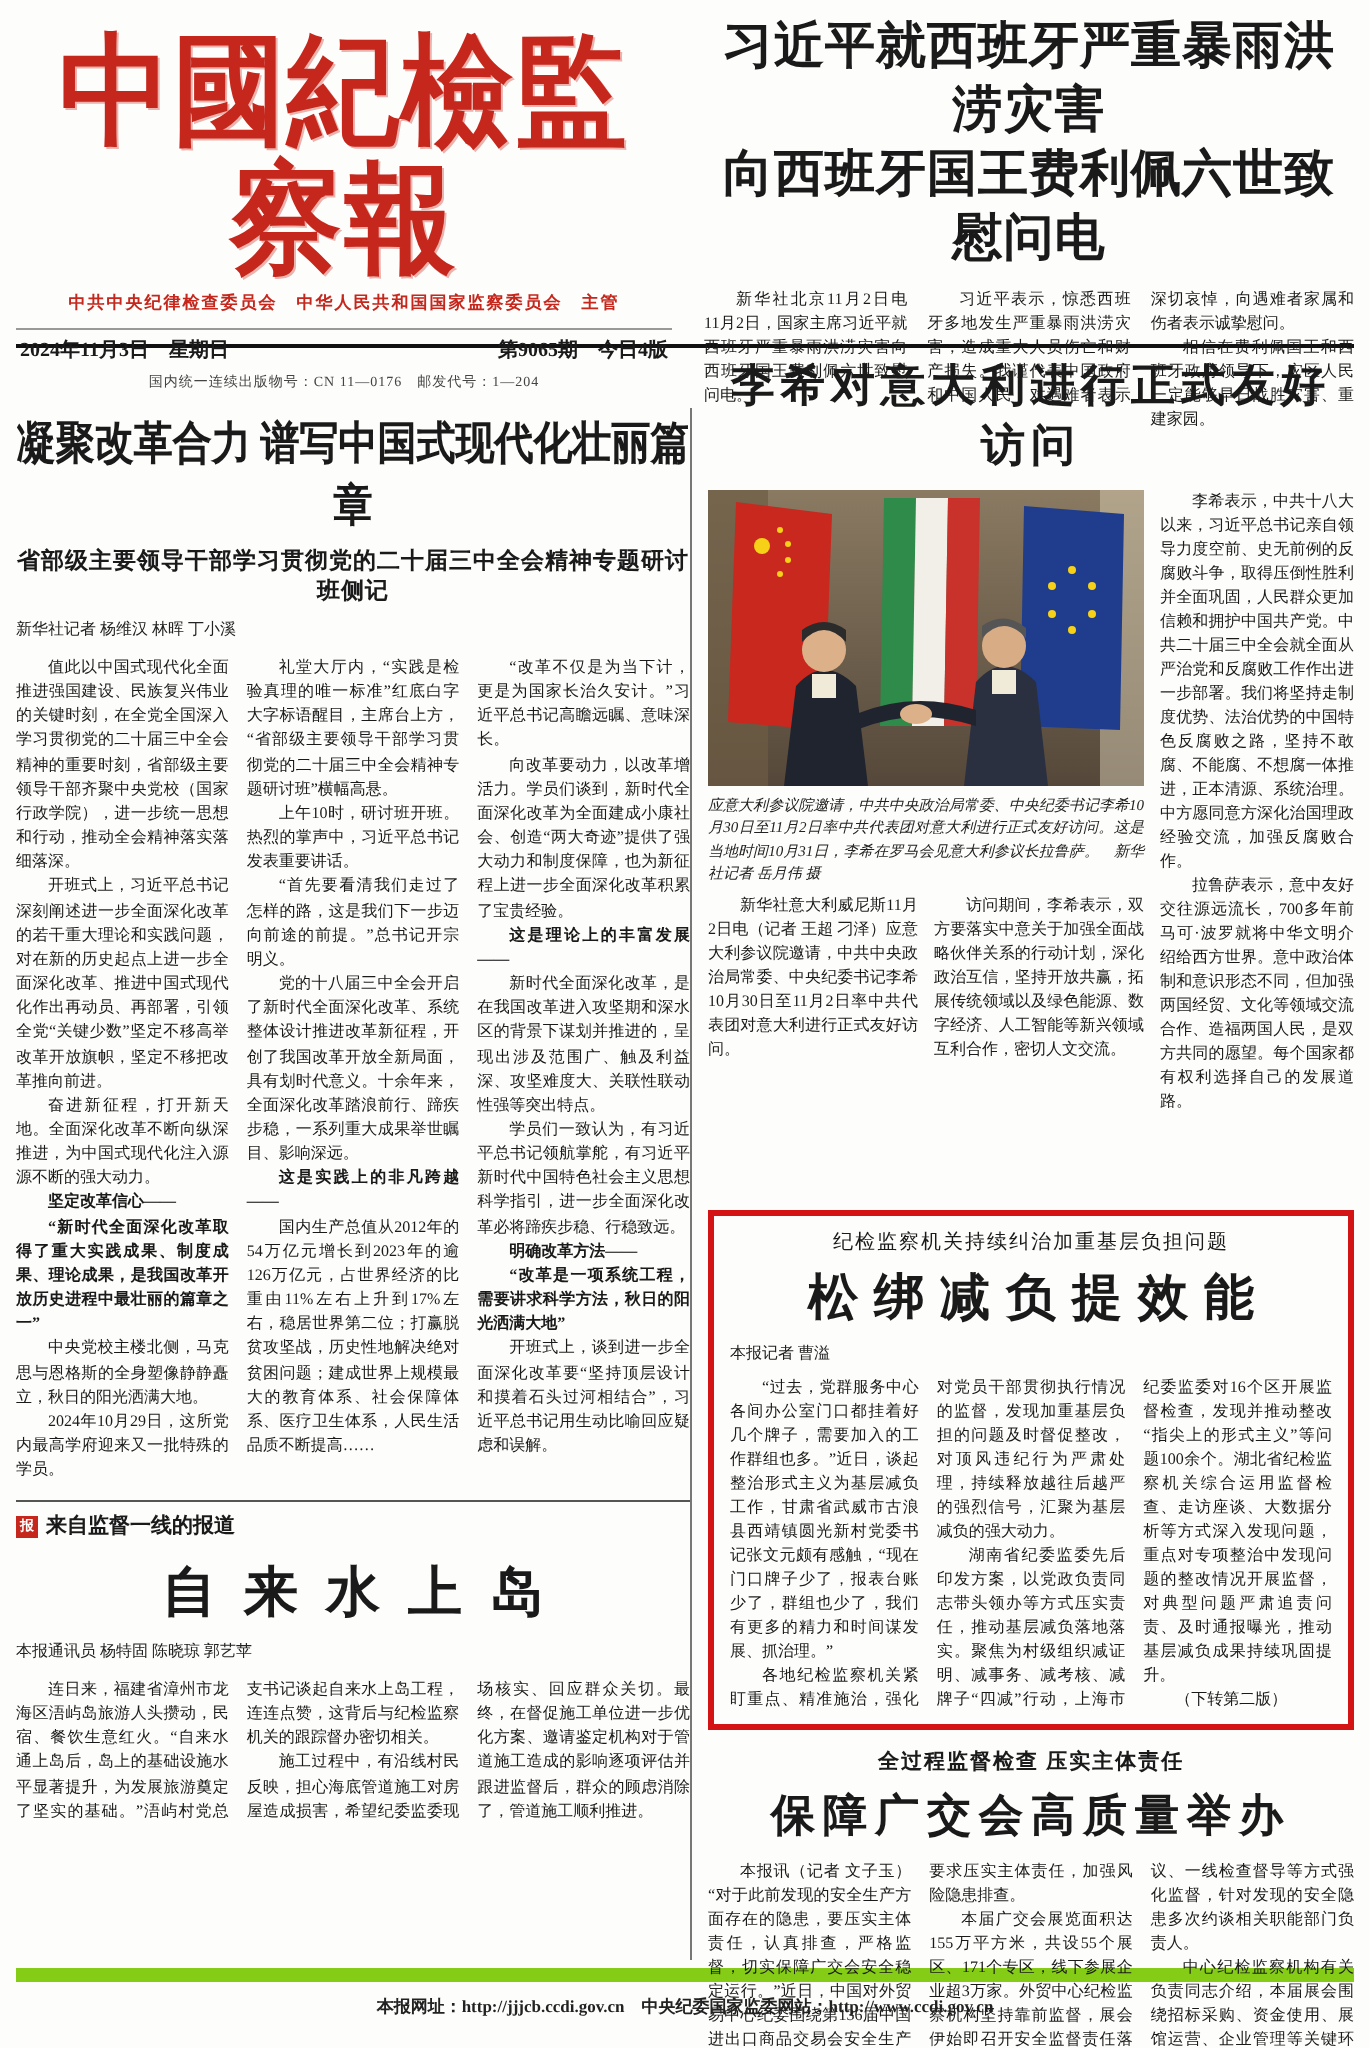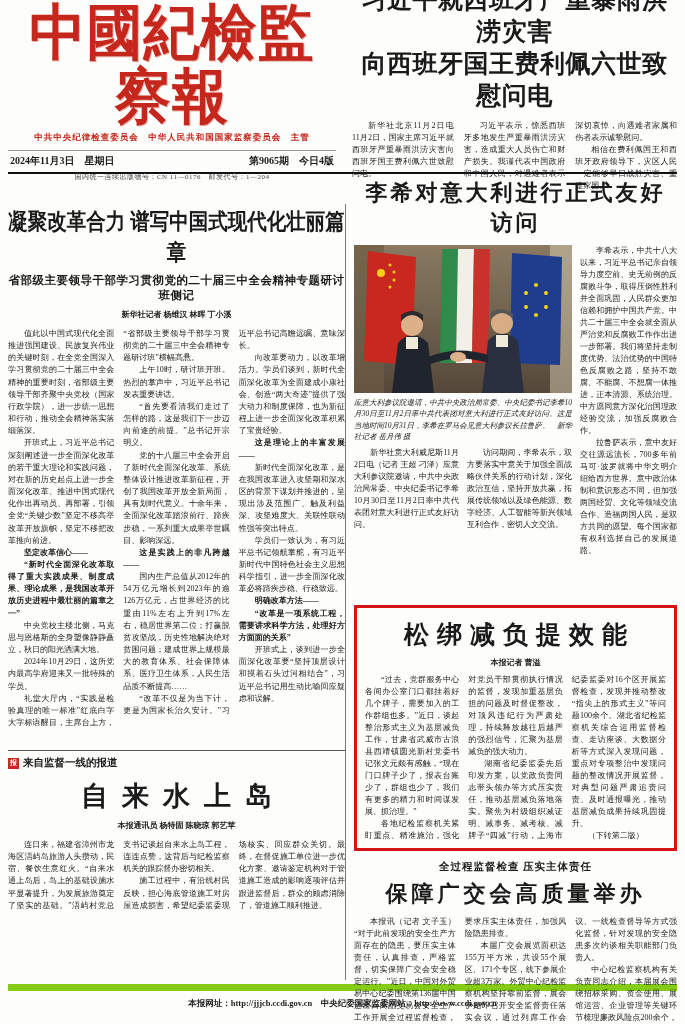--- a/index.html
+++ b/index.html
@@ -3,21 +3,21 @@
 <meta charset="utf-8">
 <style>
   * { box-sizing: border-box; margin: 0; padding: 0; }
   html,body { background:#e8e8e4; }
   body { font-family:"Liberation Serif","DejaVu Serif",serif; color:#1a1a1a; }
   .paper {
     position:relative; width:685px; height:1024px; margin:0 auto;
     background:#fdfdfb; padding:6px 8px 0 8px; overflow:hidden;
   }
   
-  .header { display:flex; height:162px;align-items:center; }
+  .header { display:flex; height:162px; }
   .masthead { width:338px; padding-right:10px; display:flex; flex-direction:column; }
   .mast-title {
     font-weight:bold; font-size:56px; line-height:1.05; letter-spacing:1px;
     color:#c5271d; text-align:center; font-family:"Liberation Serif",serif;
     transform:scaleY(1.08); margin-top:14px;
     text-shadow:1px 1px 0 rgba(197,39,29,.35);
   }
   .mast-supervisor { color:#c5271d; font-size:8.5px; text-align:center; letter-spacing:1px; margin-top:8px; font-weight:bold; }
   .mast-daterow { display:flex; justify-content:space-between; border-top:1px solid #999; margin-top:6px; padding:3px 2px 0 2px; font-size:10px; font-weight:bold; }
   .mast-pub { text-align:center; font-size:7px; color:#444; margin-top:4px; letter-spacing:.5px; }
@@ -25,21 +25,21 @@
   .topstory-h { font-weight:bold; font-size:25px; line-height:1.28; text-align:center; letter-spacing:.5px; }
   .topstory-cols { margin-top:8px; column-count:3; column-gap:10px; height:72px; overflow:hidden; font-size:8px; line-height:1.5; text-align:justify; }
   .hrule { border-top:2px solid #111; margin:4px 0 0 0; }
   
   .main { display:flex; height:806px; }
   .col-left { width:338px; border-right:1px solid #777; padding-right:0; display:flex; flex-direction:column;margin-top:30px; }
   .col-right { flex:1; padding-left:8px; display:flex; flex-direction:column; }
   
   .reform-h { font-weight:bold; font-size:19.5px; text-align:center; letter-spacing:0; margin-top:6px; transform:scaleY(1.15); }
   .reform-sub { font-weight:bold; font-size:11.5px; text-align:center; margin-top:9px; letter-spacing:.5px; }
-  .byline { text-align:center; font-size:8px; color:#222; margin-top:6px;font-weight:bold; }
+  .byline { text-align:left; font-size:8px; color:#222; margin-top:6px; }
   .reform-cols { margin-top:8px; column-count:3; column-gap:9px; height:414px; overflow:hidden; font-size:8px; line-height:1.52; text-align:justify; }
   .para { text-indent:2em; margin:0; }
   .para.pb { font-weight:bold; }
   
   .water { border-top:1px solid #555; margin-top:8px; padding-top:5px; }
   .kicker-left { display:flex; align-items:center; gap:4px; font-weight:bold; font-size:10.5px; }
   .flagicon { display:inline-flex; align-items:center; justify-content:center; width:11px; height:11px; background:#c5271d; color:#fff; font-size:7px; line-height:1; }
   .water-h { font-weight:bold; font-size:27px; text-align:center; letter-spacing:14px; margin-top:8px; text-indent:14px; }
   .water-cols { margin-top:8px; column-count:3; column-gap:9px; height:206px; overflow:hidden; font-size:8px; line-height:1.52; text-align:justify; }
   
@@ -96,37 +96,38 @@
   <div class="main">
 
     <div class="col-left">
       <div>
         <div class="reform-h">凝聚改革合力 谱写中国式现代化壮丽篇章</div>
         <div class="reform-sub">省部级主要领导干部学习贯彻党的二十届三中全会精神专题研讨班侧记</div>
         <div class="byline">新华社记者 杨维汉 林晖 丁小溪</div>
         <div class="reform-cols">
             <p class="para">值此以中国式现代化全面推进强国建设、民族复兴伟业的关键时刻，在全党全国深入学习贯彻党的二十届三中全会精神的重要时刻，省部级主要领导干部齐聚中央党校（国家行政学院），进一步统一思想和行动，推动全会精神落实落细落深。</p>
             <p class="para">开班式上，习近平总书记深刻阐述进一步全面深化改革的若干重大理论和实践问题，对在新的历史起点上进一步全面深化改革、推进中国式现代化作出再动员、再部署，引领全党“关键少数”坚定不移高举改革开放旗帜，坚定不移把改革推向前进。</p>
+            <p class="para">奋进新征程，打开新天地。全面深化改革不断向纵深推进，为中国式现代化注入源源不断的强大动力。</p>
             <p class="para pb">坚定改革信心——</p>
             <p class="para pb">“新时代全面深化改革取得了重大实践成果、制度成果、理论成果，是我国改革开放历史进程中最壮丽的篇章之一”</p>
             <p class="para">中央党校主楼北侧，马克思与恩格斯的全身塑像静静矗立，秋日的阳光洒满大地。</p>
             <p class="para">2024年10月29日，这所党内最高学府迎来又一批特殊的学员。</p>
             <p class="para">礼堂大厅内，“实践是检验真理的唯一标准”红底白字大字标语醒目，主席台上方，“省部级主要领导干部学习贯彻党的二十届三中全会精神专题研讨班”横幅高悬。</p>
             <p class="para">上午10时，研讨班开班。热烈的掌声中，习近平总书记发表重要讲话。</p>
             <p class="para">“首先要看清我们走过了怎样的路，这是我们下一步迈向前途的前提。”总书记开宗明义。</p>
             <p class="para">党的十八届三中全会开启了新时代全面深化改革、系统整体设计推进改革新征程，开创了我国改革开放全新局面，具有划时代意义。十余年来，全面深化改革踏浪前行、蹄疾步稳，一系列重大成果举世瞩目、影响深远。</p>
             <p class="para pb">这是实践上的非凡跨越——</p>
             <p class="para">国内生产总值从2012年的54万亿元增长到2023年的逾126万亿元，占世界经济的比重由11%左右上升到17%左右，稳居世界第二位；打赢脱贫攻坚战，历史性地解决绝对贫困问题；建成世界上规模最大的教育体系、社会保障体系、医疗卫生体系，人民生活品质不断提高……</p>
             <p class="para">“改革不仅是为当下计，更是为国家长治久安计。”习近平总书记高瞻远瞩、意味深长。</p>
             <p class="para">向改革要动力，以改革增活力。学员们谈到，新时代全面深化改革为全面建成小康社会、创造“两大奇迹”提供了强大动力和制度保障，也为新征程上进一步全面深化改革积累了宝贵经验。</p>
             <p class="para pb">这是理论上的丰富发展——</p>
             <p class="para">新时代全面深化改革，是在我国改革进入攻坚期和深水区的背景下谋划并推进的，呈现出涉及范围广、触及利益深、攻坚难度大、关联性联动性强等突出特点。</p>
             <p class="para">学员们一致认为，有习近平总书记领航掌舵，有习近平新时代中国特色社会主义思想科学指引，进一步全面深化改革必将蹄疾步稳、行稳致远。</p>
             <p class="para pb">明确改革方法——</p>
-            <p class="para pb">“改革是一项系统工程，需要讲求科学方法，处理好方方面面的关系”</p>
+            <p class="para pb">“改革是一项系统工程，需要讲求科学方法，秋日的阳光洒满大地”</p>
             <p class="para">开班式上，谈到进一步全面深化改革要“坚持顶层设计和摸着石头过河相结合”，习近平总书记用生动比喻回应疑虑和误解。</p>
           </div>
       </div>
 
       <div class="water">
         <div class="kicker-left">
           <span class="flagicon">报</span>
           <span>来自监督一线的报道</span>
         </div>
         <div class="water-h">自来水上岛</div>
@@ -198,20 +199,21 @@
               </div>
           </div>
           <div class="lixi-aside">
               <p class="para">李希表示，中共十八大以来，习近平总书记亲自领导力度空前、史无前例的反腐败斗争，取得压倒性胜利并全面巩固，人民群众更加信赖和拥护中国共产党。中共二十届三中全会就全面从严治党和反腐败工作作出进一步部署。我们将坚持走制度优势、法治优势的中国特色反腐败之路，坚持不敢腐、不能腐、不想腐一体推进，正本清源、系统治理。中方愿同意方深化治国理政经验交流，加强反腐败合作。</p>
               <p class="para">拉鲁萨表示，意中友好交往源远流长，700多年前马可·波罗就将中华文明介绍给西方世界。意中政治体制和意识形态不同，但加强两国经贸、文化等领域交流合作、造福两国人民，是双方共同的愿望。每个国家都有权利选择自己的发展道路。</p>
             </div>
         </div>
       </div>
 
       <div class="redbox">
+        <div class="kicker-center">纪检监察机关持续纠治加重基层负担问题</div>
         <div class="reduce-h">松绑减负提效能</div>
         <div class="byline">本报记者 曹溢</div>
         <div class="reduce-cols">
             <p class="para">“过去，党群服务中心各间办公室门口都挂着好几个牌子，需要加入的工作群组也多。”近日，谈起整治形式主义为基层减负工作，甘肃省武威市古浪县西靖镇圆光新村党委书记张文元颇有感触，“现在门口牌子少了，报表台账少了，群组也少了，我们有更多的精力和时间谋发展、抓治理。”</p>
             <p class="para">各地纪检监察机关紧盯重点、精准施治，强化对党员干部贯彻执行情况的监督，发现加重基层负担的问题及时督促整改，对顶风违纪行为严肃处理，持续释放越往后越严的强烈信号，汇聚为基层减负的强大动力。</p>
             <p class="para">湖南省纪委监委先后印发方案，以党政负责同志带头领办等方式压实责任，推动基层减负落地落实。聚焦为村级组织减证明、减事务、减考核、减牌子“四减”行动，上海市纪委监委对16个区开展监督检查，发现并推动整改“指尖上的形式主义”等问题100余个。湖北省纪检监察机关综合运用监督检查、走访座谈、大数据分析等方式深入发现问题，重点对专项整治中发现问题的整改情况开展监督，对典型问题严肃追责问责、及时通报曝光，推动基层减负成果持续巩固提升。</p>
             <p class="para">（下转第二版）</p>
           </div>
       </div>
 

